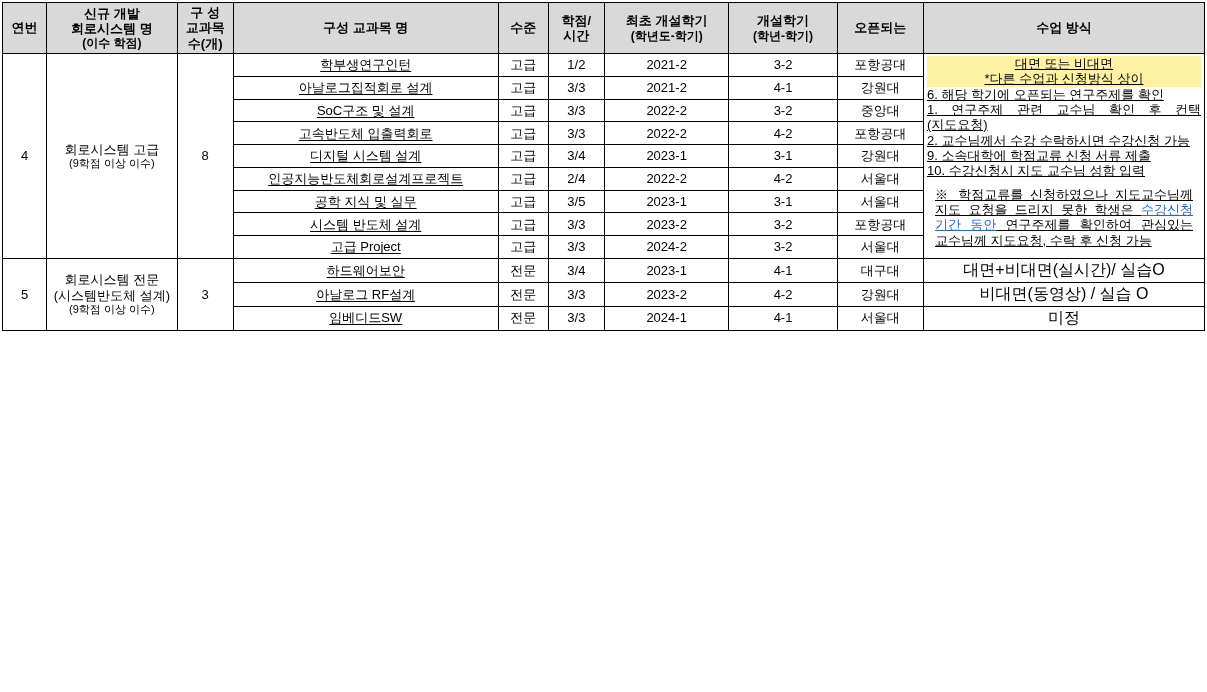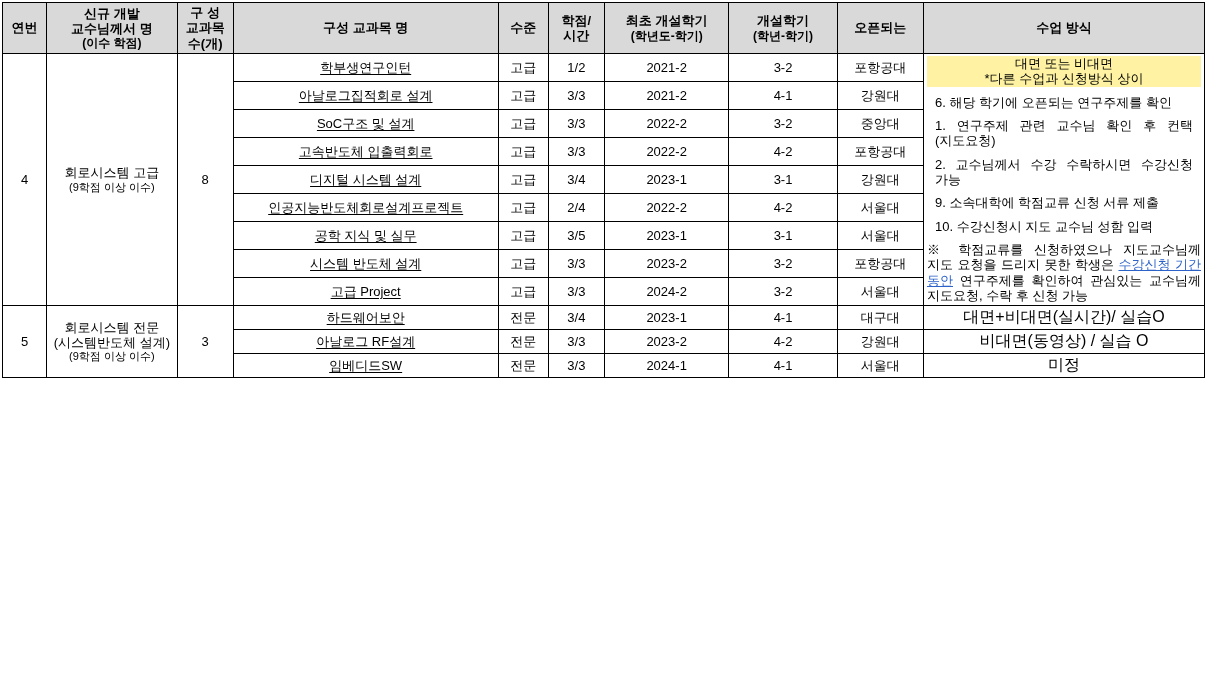--- a/index.html
+++ b/index.html
@@ -71,43 +71,44 @@
   .mode-cell {
     text-align: center;
     font-size: 16px;
     line-height: 1.3;
   }
   .mode-multiline {
     text-align: left;
     font-size: 13px;
     line-height: 1.45;
     padding: 3px 6px;
+    text-decoration: underline;
   }
   .mode-multiline .center {
     text-align: center;
     display: block;
   }
   .hl {
     background: #fff3a3;
   }
   .mode-multiline .ol {
     margin: 0;
     padding: 0;
     list-style: none;
   }
   .mode-multiline .ol li {
     display: block;
     text-align: justify;
     text-justify: inter-character;
-    margin: 8px;
+    margin: 0;
   }
   .note-para {
     text-align: justify;
     text-justify: inter-character;
-    margin: 0;
+    margin: 8px;
   }
   .link {
     color: #2d63c8;
     text-decoration: underline;
   }
 </style>
 </head>
 <body>
 
 <div class="sheet">
@@ -124,21 +125,21 @@
       <col class="c-univ">
         <col class="c-mode">
     </colgroup>
     <thead>
       <tr>
         <th>
           <span>연번</span>
         </th>
         <th>
           <span>신규 개발</span><br>
-          <span>교수님께서 명</span>
+          <span>회로시스템 명</span>
           <span class="sub">(이수 학점)</span>
         </th>
         <th>
           <span>구 성</span><br>
           <span>교과목</span><br>
           <span>수(개)</span>
         </th>
         <th>
           <span>구성 교과목 명</span>
         </th>

